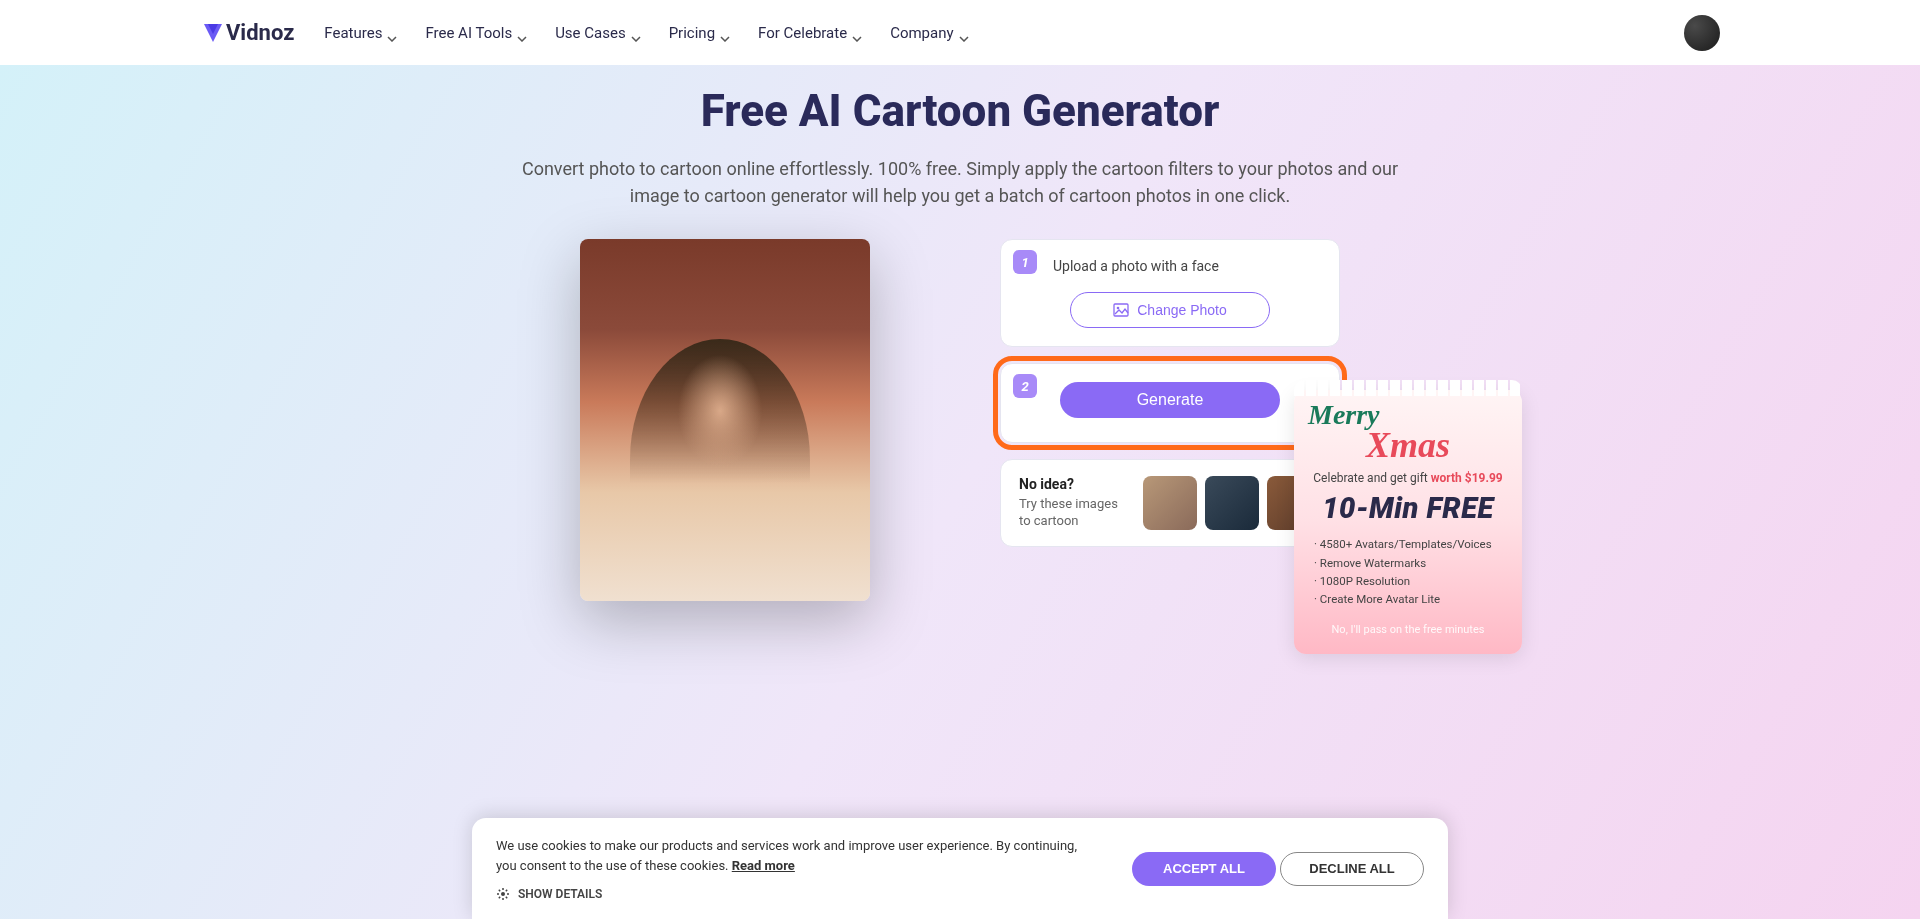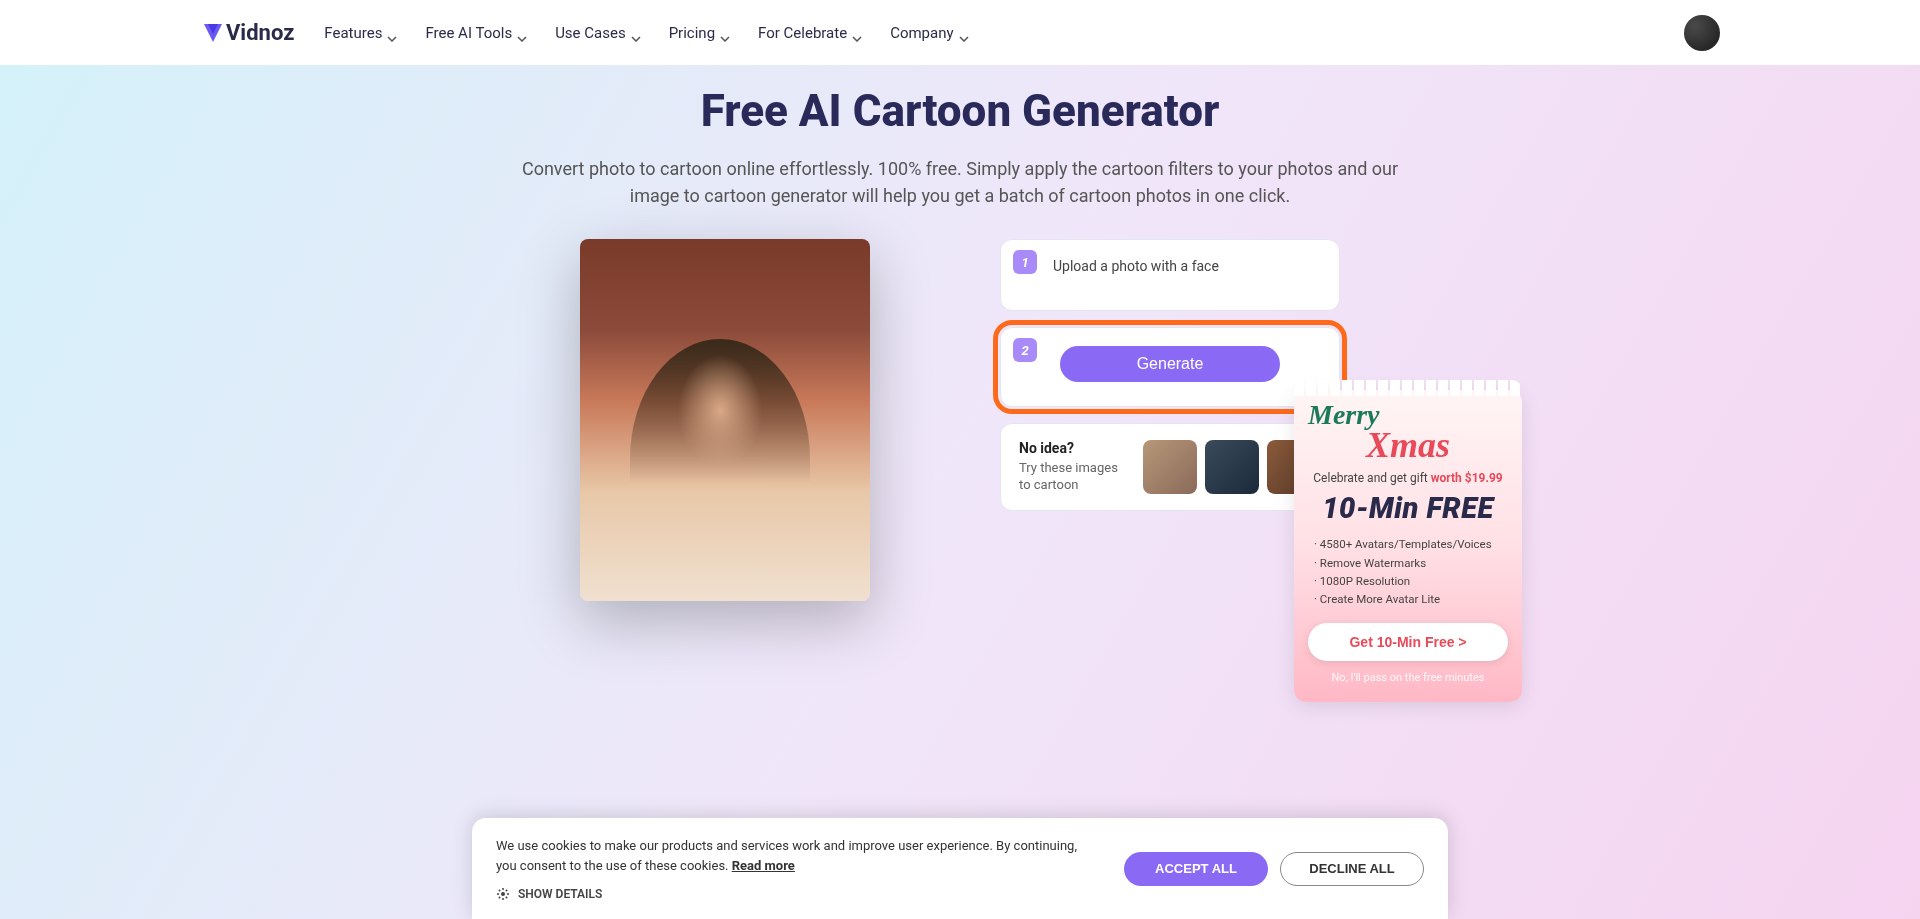--- a/index.html
+++ b/index.html
@@ -54,21 +54,21 @@
 .promo-features { font-size: 11.5px; color: #444; line-height: 1.6; margin-bottom: 14px; padding-left: 6px; }
 .promo-btn { display: block; width: 100%; height: 38px; background: #fff; border-radius: 19px; border: none; color: #e84a5a; font-size: 14px; font-weight: 600; cursor: pointer; margin-bottom: 10px; box-shadow: 0 2px 8px rgba(0,0,0,0.1); }
 .promo-pass { font-size: 11px; color: rgba(255,255,255,0.9); text-align: center; cursor: pointer; }
 
 
 .cookie-banner { position: absolute; bottom: 0; left: 50%; transform: translateX(-50%); width: 976px; background: #fff; border-radius: 14px 14px 0 0; box-shadow: 0 -2px 20px rgba(0,0,0,0.15); padding: 18px 24px; display: flex; align-items: center; gap: 40px; }
 .cookie-text-col { flex: 1; }
 .cookie-text { font-size: 13px; color: #333; line-height: 1.5; margin-bottom: 12px; }
 .cookie-text a { color: #333; text-decoration: underline; font-weight: 700; cursor: pointer; }
 .show-details-row { display: flex; align-items: center; gap: 8px; font-size: 12px; font-weight: 600; color: #444; cursor: pointer; }
-.cookie-btns { display: flex; gap: 12px; }
+.cookie-btns { display: flex; gap: 4px; }
 .cookie-btn { width: 144px; height: 34px; border-radius: 17px; font-size: 13px; font-weight: 600; cursor: pointer; }
 .cookie-btn.accept { background: #8a6af5; color: #fff; border: none; }
 .cookie-btn.decline { background: #fff; color: #333; border: 1.5px solid #888; }
 </style>
 </head>
 <body>
 
 <div class="header">
   <div class="header-left">
     <div class="logo">
@@ -128,20 +128,28 @@
 
   <div class="content-row">
     <div class="photo-preview">
       <div class="photo-img"></div>
     </div>
 
     <div class="steps-col">
       <div class="step-card">
         <div class="step-badge">1</div>
         <div class="step-text">Upload a photo with a face</div>
+        <button class="change-photo-btn">
+          <svg width="16" height="16" viewBox="0 0 16 16">
+              <rect x="1" y="2" width="14" height="12" rx="1" stroke="#8a6af5" stroke-width="1.3" fill="none"></rect>
+              <circle cx="5" cy="6" r="1.3" fill="#8a6af5"></circle>
+              <path d="M2 12 L6 8 L9 11 L12 7 L15 11" stroke="#8a6af5" stroke-width="1.3" fill="none"></path>
+            </svg>
+          <span>Change Photo</span>
+        </button>
       </div>
 
       <div class="step-card highlighted">
         <div class="step-badge">2</div>
         <button class="generate-btn">Generate</button>
       </div>
 
       <div class="noidea-card">
         <div class="noidea-text">
           <div class="noidea-title">No idea?</div>
@@ -162,21 +170,20 @@
     <div class="promo-celebrate">
       <span>Celebrate and get gift </span><span class="worth">worth $19.99</span>
     </div>
     <div class="promo-free">10-Min FREE</div>
     <div class="promo-features">
       <div>· 4580+ Avatars/Templates/Voices</div>
       <div>· Remove Watermarks</div>
       <div>· 1080P Resolution</div>
       <div>· Create More Avatar Lite</div>
     </div>
-    <button class="promo-btn">Get 10-Min Free &gt;</button>
     <div class="promo-pass">No, I'll pass on the free minutes</div>
   </div>
 
   <div class="cookie-banner">
     <div class="cookie-text-col">
       <div class="cookie-text">
         <span>We use cookies to make our products and services work and improve user experience. By continuing, you consent to the use of these cookies. </span><a>Read more</a>
       </div>
       <div class="show-details-row">
         <svg width="14" height="14" viewBox="0 0 14 14">

